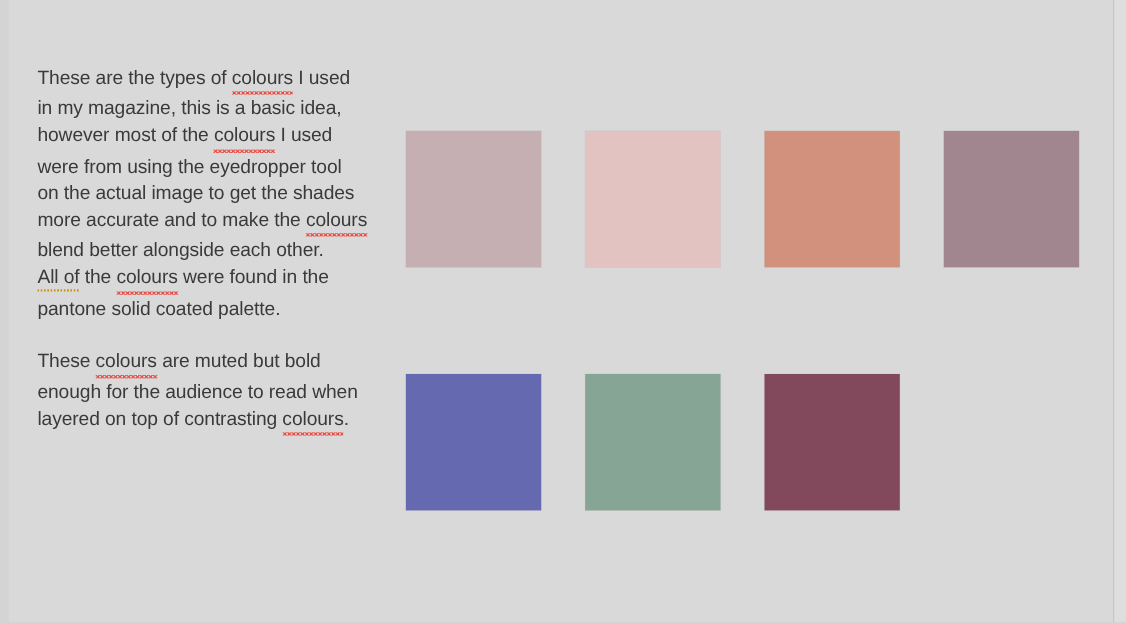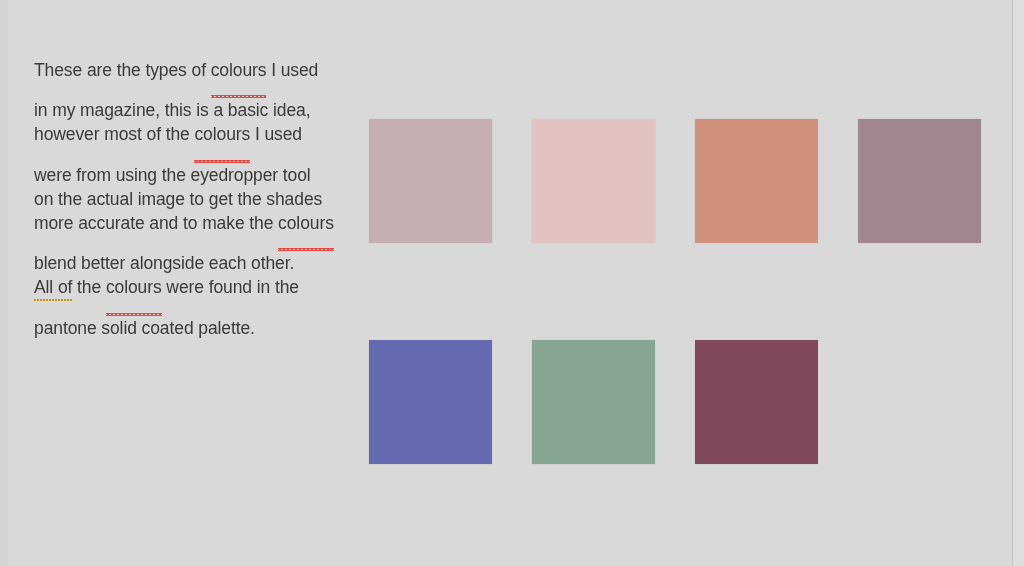--- a/index.html
+++ b/index.html
@@ -73,21 +73,21 @@
   }
   .spell {
     position: relative;
     display: inline-block;
     background-repeat: repeat-x;
     background-position: left 100%;
     background-size: 4px 3px;
     background-image:
       linear-gradient(45deg, transparent 40%, #e8493f 40%, #e8493f 60%, transparent 60%),
       linear-gradient(-45deg, transparent 40%, #e8493f 40%, #e8493f 60%, transparent 60%);
-    padding-bottom: 16px;
+    padding-bottom: 4px;
   }
   .grammar {
     position: relative;
     display: inline-block;
     padding-bottom: 2px;
     background-repeat: repeat-x;
     background-position: left calc(100% - 1px);
     background-size: 3px 2px;
     background-image: linear-gradient(to right, #c8930f 0 1.6px, transparent 1.6px 3px);
     text-align: center;
@@ -118,20 +118,21 @@
 <div class="screen" style="background-color: rgb(212, 212, 212);">
 
   <div class="left-strip" style="background-color: rgb(212, 212, 212);"></div>
 
   <div class="slide" style="background-color: rgb(217, 217, 217);">
 
     <div class="textbox">
 
       <p class="para" style="color: rgb(58, 58, 58);"><span>These are the types of </span><span class="spell">colours</span><span> I used in my magazine, this is a basic idea, however most of the </span><span class="spell">colours</span><span> I used were from using the eyedropper tool on the actual image to get the shades more accurate and to make the </span><span class="spell">colours</span><span> blend better alongside each other.</span><br><span class="grammar">All of</span><span> the </span><span class="spell">colours</span><span> were found in the pantone solid coated palette.</span></p>
 
+      <p class="para" style="color: rgb(58, 58, 58);"><span>These </span><span class="spell">colours</span><span> are muted but bold enough for the audience to read when layered on top of contrasting </span><span class="spell">colours</span><span>.</span></p>
 
     </div>
 
     <div class="swatch-grid">
 
       <div class="swatch-row row-1">
         <div class="swatch" style="background-color: rgb(198, 175, 178);"></div>
         <div class="swatch" style="background-color: rgb(227, 195, 193);"></div>
         <div class="swatch" style="background-color: rgb(210, 145, 124);"></div>
         <div class="swatch" style="background-color: rgb(162, 134, 143);"></div>

